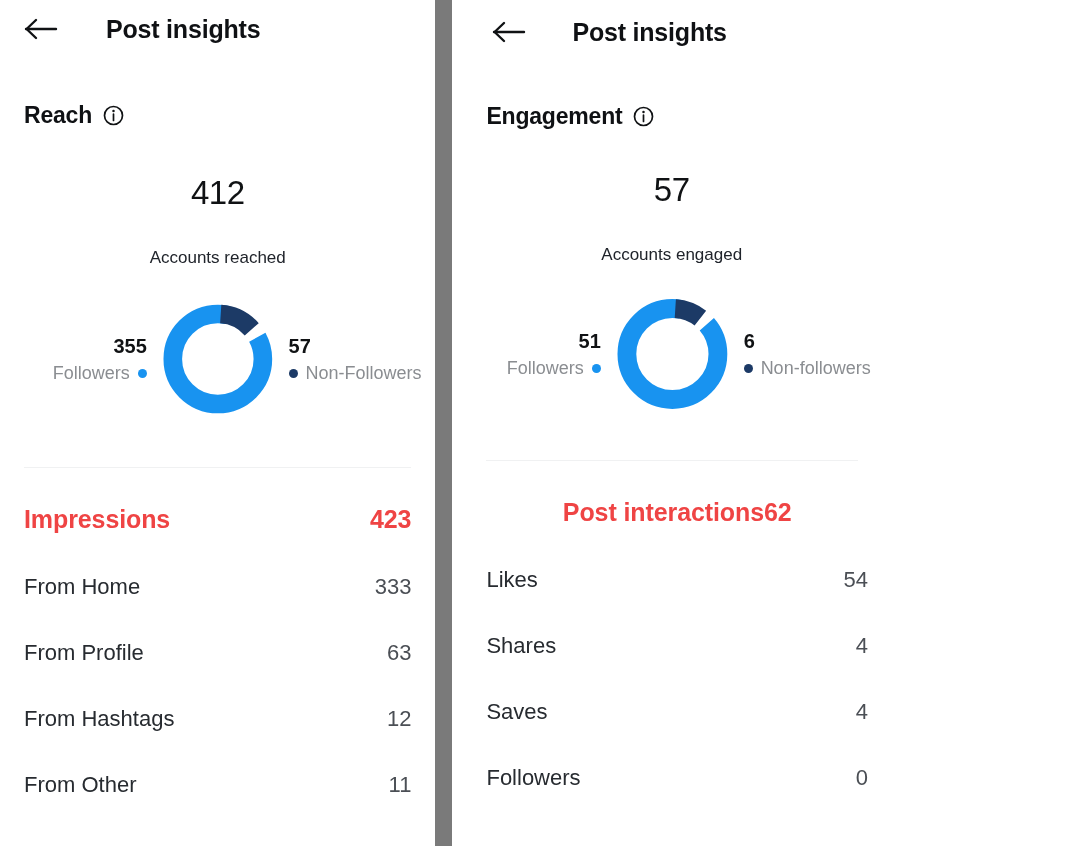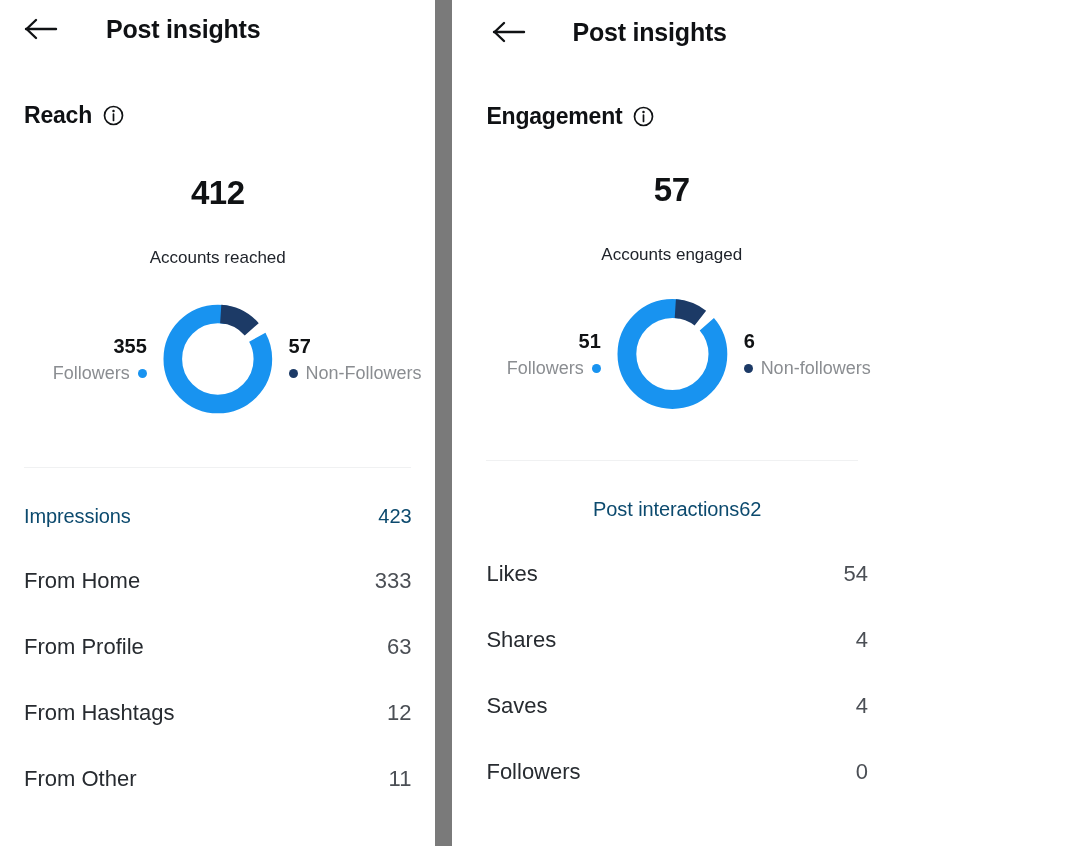--- a/index.html
+++ b/index.html
@@ -82,21 +82,21 @@
     width: 21px;
     height: 21px;
     cursor: pointer;
   }
   .info-icon svg { display: block; }
 
   
   .metric-wrap { text-align: center; }
   .metric-value {
     font-size: 33px;
-    font-weight: bold;
+    font-weight: normal;
     letter-spacing: -0.5px;
     color: #101214;
     line-height: 1;
   }
   .metric-label {
     font-size: 17px;
     color: #20242b;
     line-height: 1;
   }
 
@@ -138,23 +138,23 @@
 
   
   .hrule {
     height: 1px;
     background: #f0f1f2;
   }
   .list-head {
     display: flex;
     justify-content: space-between;
     align-items: baseline;
-    font-size: 20px;
-    font-weight: normal;
-    color: #0c4a6e;
+    font-size: 25px;
+    font-weight: bold;
+    color: #ef4444;
     letter-spacing: -0.1px;
   }
   .list-row {
     display: flex;
     justify-content: space-between;
     align-items: flex-start;
     font-size: 22px;
     color: #272b30;
   }
   .list-row .row-value { color: #4b4f55; }

